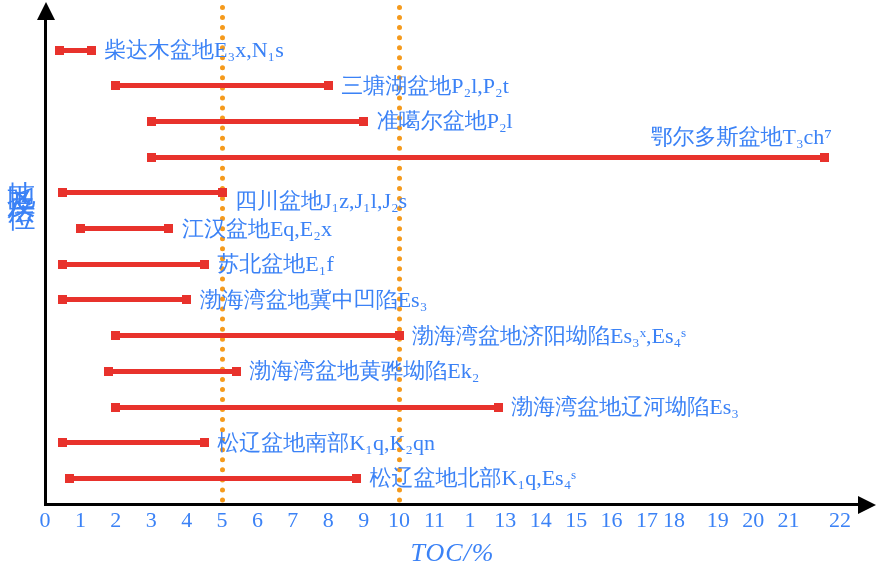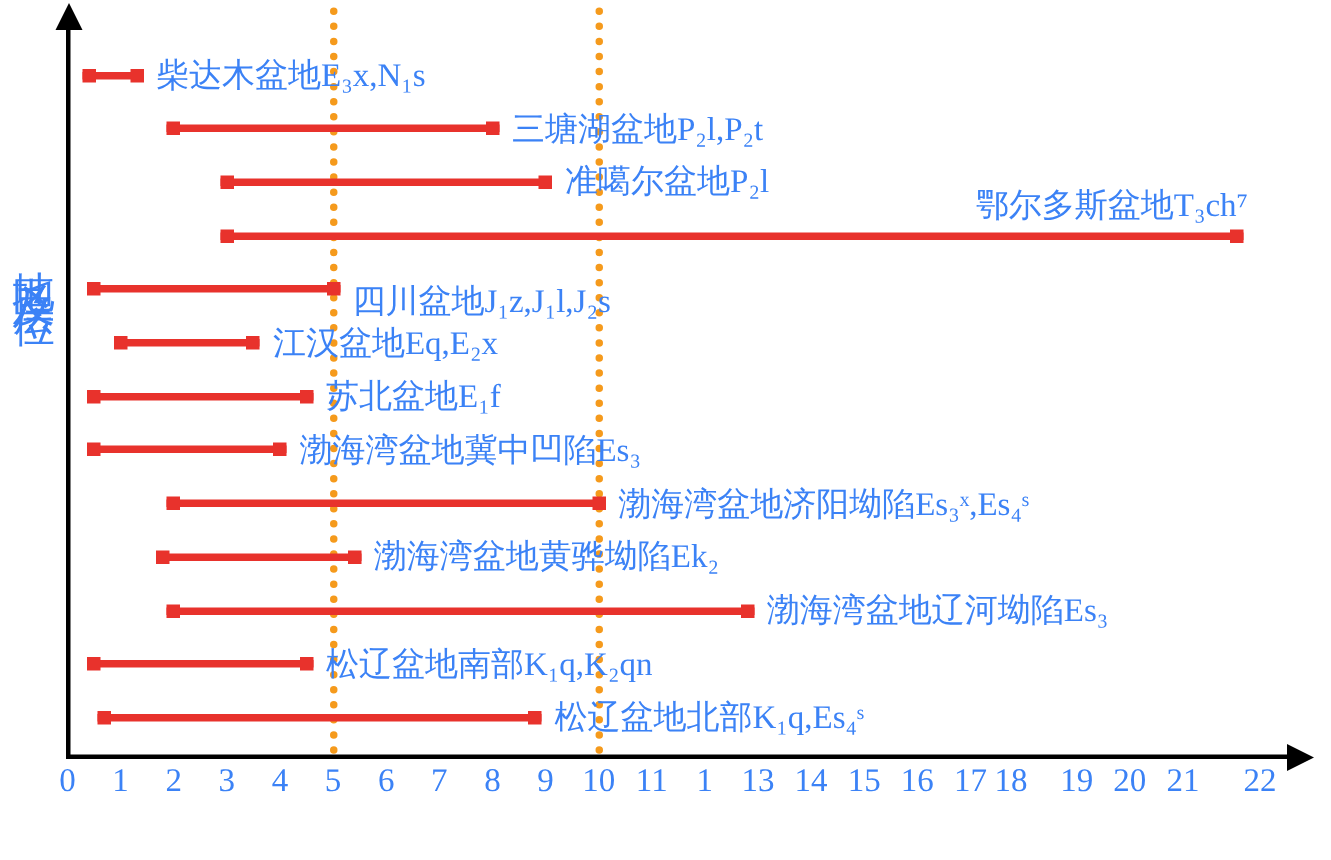--- a/index.html
+++ b/index.html
@@ -147,13 +147,14 @@
       <span class="xtick" style="left: 576.15px;">15</span>
       <span class="xtick" style="left: 611.56px;">16</span>
       <span class="xtick" style="left: 646.97px;">17</span>
       <span class="xtick" style="left: 674px;">18</span>
       <span class="xtick" style="left: 717.79px;">19</span>
       <span class="xtick" style="left: 753.2px;">20</span>
       <span class="xtick" style="left: 788.61px;">21</span>
       <span class="xtick" style="left: 840px;">22</span>
     </div>
 
+  <div id="xlabel">TOC/%</div>
 </div>
 
 </body></html>

